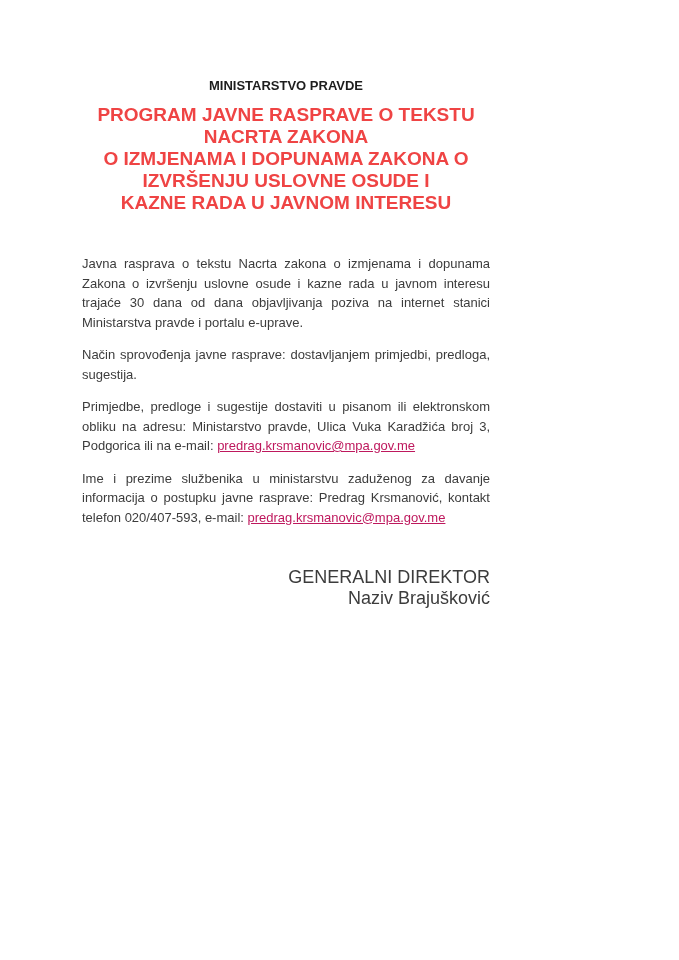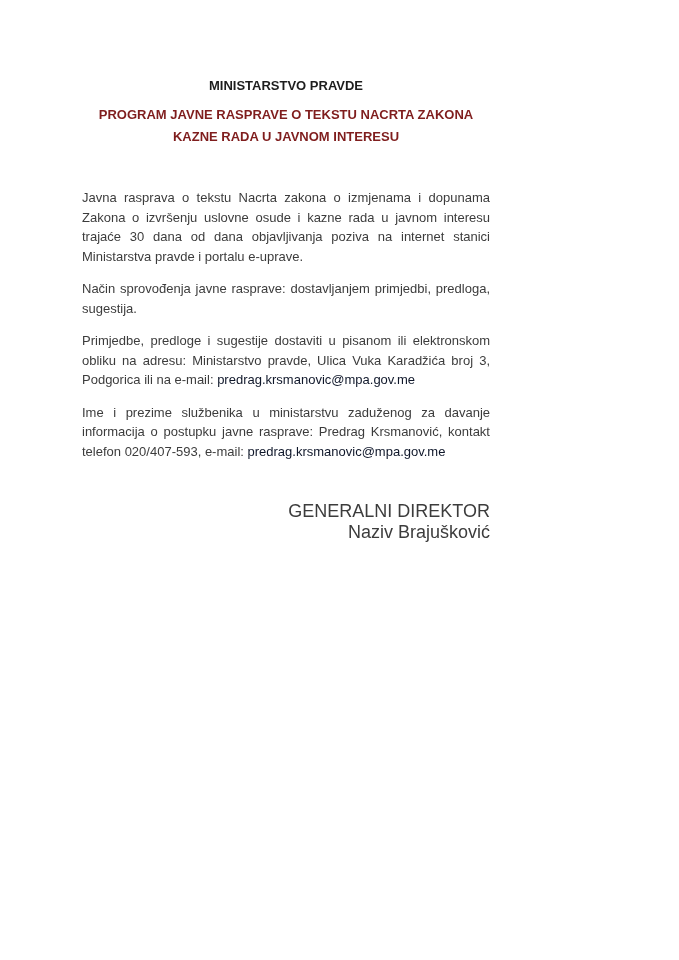--- a/index.html
+++ b/index.html
@@ -25,56 +25,58 @@
     margin: 0 0 10px 0;
     text-align: center;
     font-size: 13px;
     line-height: 16px;
     font-weight: bold;
     color: #1d1d1d;
   }
   .doc-title {
     margin: 0 0 40px 0;
     text-align: center;
-    font-size: 13px;
+    font-size: 19px;
     line-height: 22px;
     font-weight: bold;
-    color: #7f1d1d;
+    color: #ef4444;
   }
   .title-line {
     display: block;
   }
   .para {
     margin: 0 0 13px 0;
     font-size: 13px;
     line-height: 19.5px;
     text-align: justify;
     color: #3c3c3c;
   }
   a.email-link {
-    color: #0f172a;
+    color: #be185d;
+    text-decoration: underline;
     cursor: pointer;
   }
   .signature {
     margin-top: 40px;
     text-align: right;
     font-size: 18px;
     line-height: 21px;
     color: #3c3c3c;
   }
 </style>
 </head>
 <body>
 
 <div class="page">
 
   <h1 class="doc-header">MINISTARSTVO PRAVDE</h1>
 
   <h2 class="doc-title">
     <span class="title-line">PROGRAM JAVNE RASPRAVE O TEKSTU NACRTA ZAKONA</span>
+    <span class="title-line">O IZMJENAMA I DOPUNAMA ZAKONA O IZVRŠENJU USLOVNE OSUDE I</span>
     <span class="title-line">KAZNE RADA U JAVNOM INTERESU</span>
   </h2>
 
   <p class="para">Javna rasprava o tekstu Nacrta zakona o izmjenama i dopunama Zakona o izvršenju uslovne osude i kazne rada u javnom interesu trajaće 30 dana od dana objavljivanja poziva na internet stanici Ministarstva pravde i portalu e-uprave.</p>
 
   <p class="para">Način sprovođenja javne rasprave: dostavljanjem primjedbi, predloga, sugestija.</p>
 
   <p class="para"><span>Primjedbe, predloge i sugestije dostaviti u pisanom ili elektronskom obliku na adresu: Ministarstvo pravde, Ulica Vuka Karadžića broj 3, Podgorica ili na e-mail: </span><a class="email-link">predrag.krsmanovic@mpa.gov.me</a></p>
 
   <p class="para"><span>Ime i prezime službenika u ministarstvu zaduženog za davanje informacija o postupku javne rasprave: Predrag Krsmanović, kontakt telefon 020/407-593, e-mail: </span><a class="email-link">predrag.krsmanovic@mpa.gov.me</a></p>

